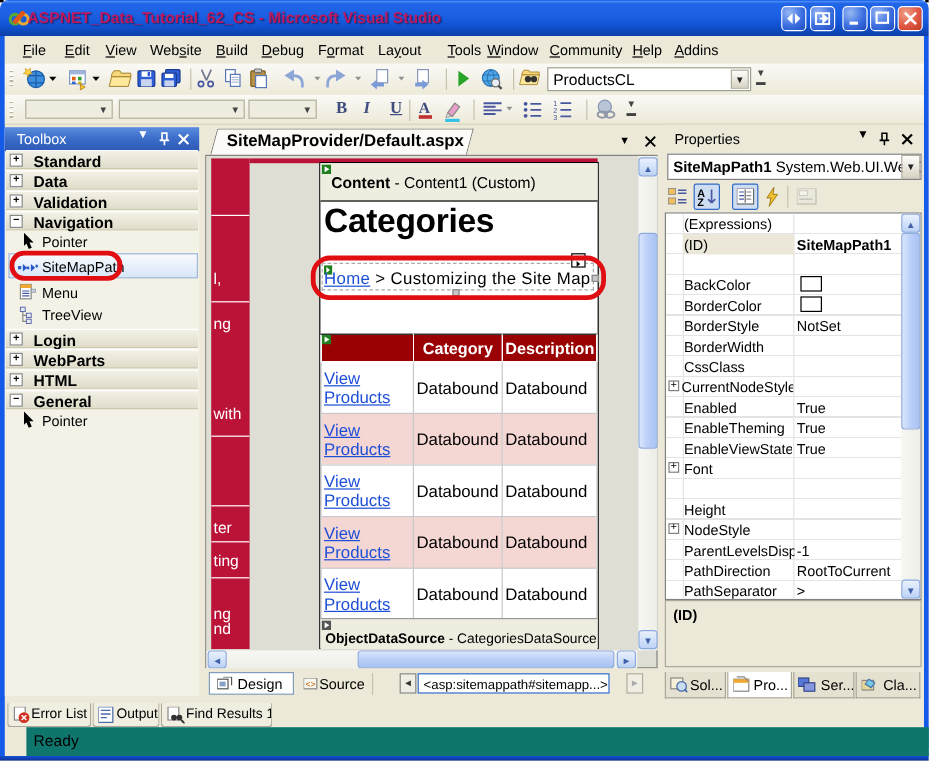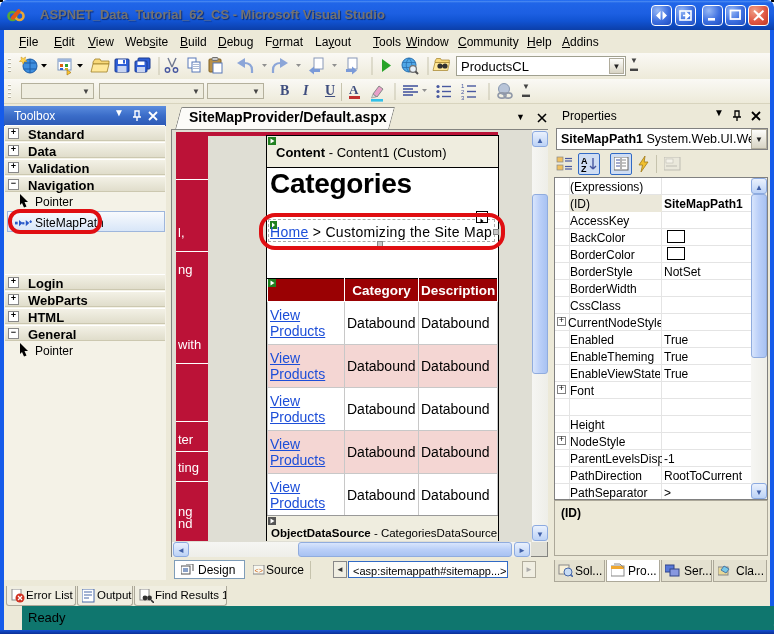--- a/index.html
+++ b/index.html
@@ -1,20 +1,20 @@
 <!DOCTYPE html>
 <html><head><meta charset="utf-8"><style>
 *{margin:0;padding:0;box-sizing:border-box;}
 html,body{width:774px;height:634px;overflow:hidden;}
 body{font-family:"Liberation Sans",sans-serif;position:relative;background:#ECE9D8;}
 .abs{position:absolute;}
 
 #titlebar{left:0;top:0;width:774px;height:30px;border-radius:7px 7px 0 0;
  background:linear-gradient(#0c59ee 0%,#4a8af2 4%,#2065e8 10%,#1c5fe2 45%,#1153d2 70%,#0d44b4 92%,#0c3fa8 100%);}
-#titletxt{left:40px;top:7px;color:#737373;font-size:13px;font-weight:bold;text-shadow:1px 1px 1px #0a2d7a;}
+#titletxt{left:23px;top:7px;color:#be185d;font-size:13px;font-weight:bold;text-shadow:1px 1px 1px #0a2d7a;}
 .wbtn{top:5px;width:21px;height:21px;border-radius:4px;border:1px solid #fff;
  background:radial-gradient(circle at 30% 25%,#98b9f5 0%,#3d6fe0 55%,#1d4cc0 100%);color:#fff;text-align:center;}
 #borderL{left:0;top:30px;width:4px;height:600px;background:#155bea;}
 #borderR{left:770px;top:30px;width:4px;height:600px;background:#155bea;}
 #borderB{left:0;top:630px;width:774px;height:4px;background:linear-gradient(#1350d2,#0c2f96);}
 
 #menubar{left:4px;top:30px;width:766px;height:23px;background:#ECE9D8;}
 #menubar span{position:absolute;top:5px;font-size:12px;color:#000;white-space:nowrap;}
 
 #tb1{left:4px;top:53px;width:766px;height:26px;background:linear-gradient(#FAF9F5,#EDEAD9);}
@@ -317,20 +317,44 @@
       <svg class="abs" style="left:9px;top:5px" width="17" height="11" viewBox="0 0 19 12">
         <g fill="#2858C8">
           <rect x="0" y="4" width="3" height="3"></rect>
           <path d="M4.5 2l4 3.5-4 3.5z"></path>
           <rect x="8" y="4.5" width="2.5" height="2.5"></rect>
           <path d="M12 2l4 3.5-4 3.5z"></path>
         </g>
         <path d="M16 4h3M17.5 2.5v3" stroke="#2858C8" stroke-width="1.2"></path>
       </svg>
       <span class="it">SiteMapPath</span>
+    </div>
+ <div class="item abs" style="top:128px">
+      <svg class="abs" style="left:10px;top:2px" width="14" height="15" viewBox="0 0 14 15">
+        <rect x="1" y="1" width="9" height="12" fill="#fff" stroke="#888"></rect>
+        <rect x="1" y="1" width="9" height="3" fill="#F0A830"></rect>
+        <g stroke="#4858A0" stroke-width="1">
+          <line x1="2.5" y1="6.5" x2="8.5" y2="6.5"></line>
+          <line x1="2.5" y1="8.5" x2="8.5" y2="8.5"></line>
+          <line x1="2.5" y1="10.5" x2="8.5" y2="10.5"></line>
+        </g>
+        <rect x="10" y="5" width="3.5" height="2.5" fill="#C8D8F0" stroke="#888" stroke-width=".6"></rect>
+      </svg>
+      <span class="it">Menu</span>
+    </div>
+ <div class="item abs" style="top:147px">
+      <svg class="abs" style="left:10px;top:2px" width="15" height="15" viewBox="0 0 15 15">
+        <g fill="#E8E8F8" stroke="#5868A8" stroke-width=".8">
+          <rect x="1" y="1" width="4" height="3.6"></rect>
+          <rect x="6" y="6" width="4" height="3.6"></rect>
+          <rect x="6" y="11" width="4" height="3.6"></rect>
+        </g>
+        <path d="M3 5v7.8h2.6M3 7.8h2.6" stroke="#888" fill="none"></path>
+      </svg>
+      <span class="it">TreeView</span>
     </div>
  <div class="cat abs" style="top:168px">
       <span class="pm">+</span>
       <span class="ct">Login</span>
     </div>
  <div class="cat abs" style="top:185px">
       <span class="pm">+</span>
       <span class="ct">WebParts</span>
     </div>
  <div class="cat abs" style="top:202px">
@@ -547,23 +571,20 @@
   <div class="gvline" style="left:14px"></div>
   <div class="gvline" style="left:106px"></div>
   <div class="prow" style="top:0px">
         <span class="nm">(Expressions)</span>
       </div>
   <div class="prow" style="top:17px">
         <div style="position:absolute;left:14px;top:0;width:93px;height:17px;background:#EBE8DA"></div>
         <span class="nm">(ID)</span>
         <span class="vl" style="font-weight:bold">SiteMapPath1</span>
       </div>
-  <div class="prow" style="top:34px">
-        <span class="nm">AccessKey</span>
-      </div>
   <div class="prow" style="top:51px">
         <span class="nm">BackColor</span>
         <span class="swatch"></span>
       </div>
   <div class="prow" style="top:85px">
         <span class="nm">BorderStyle</span>
         <span class="vl">NotSet</span>
       </div>
   <div class="prow" style="top:68px">
         <span class="nm">BorderColor</span>

